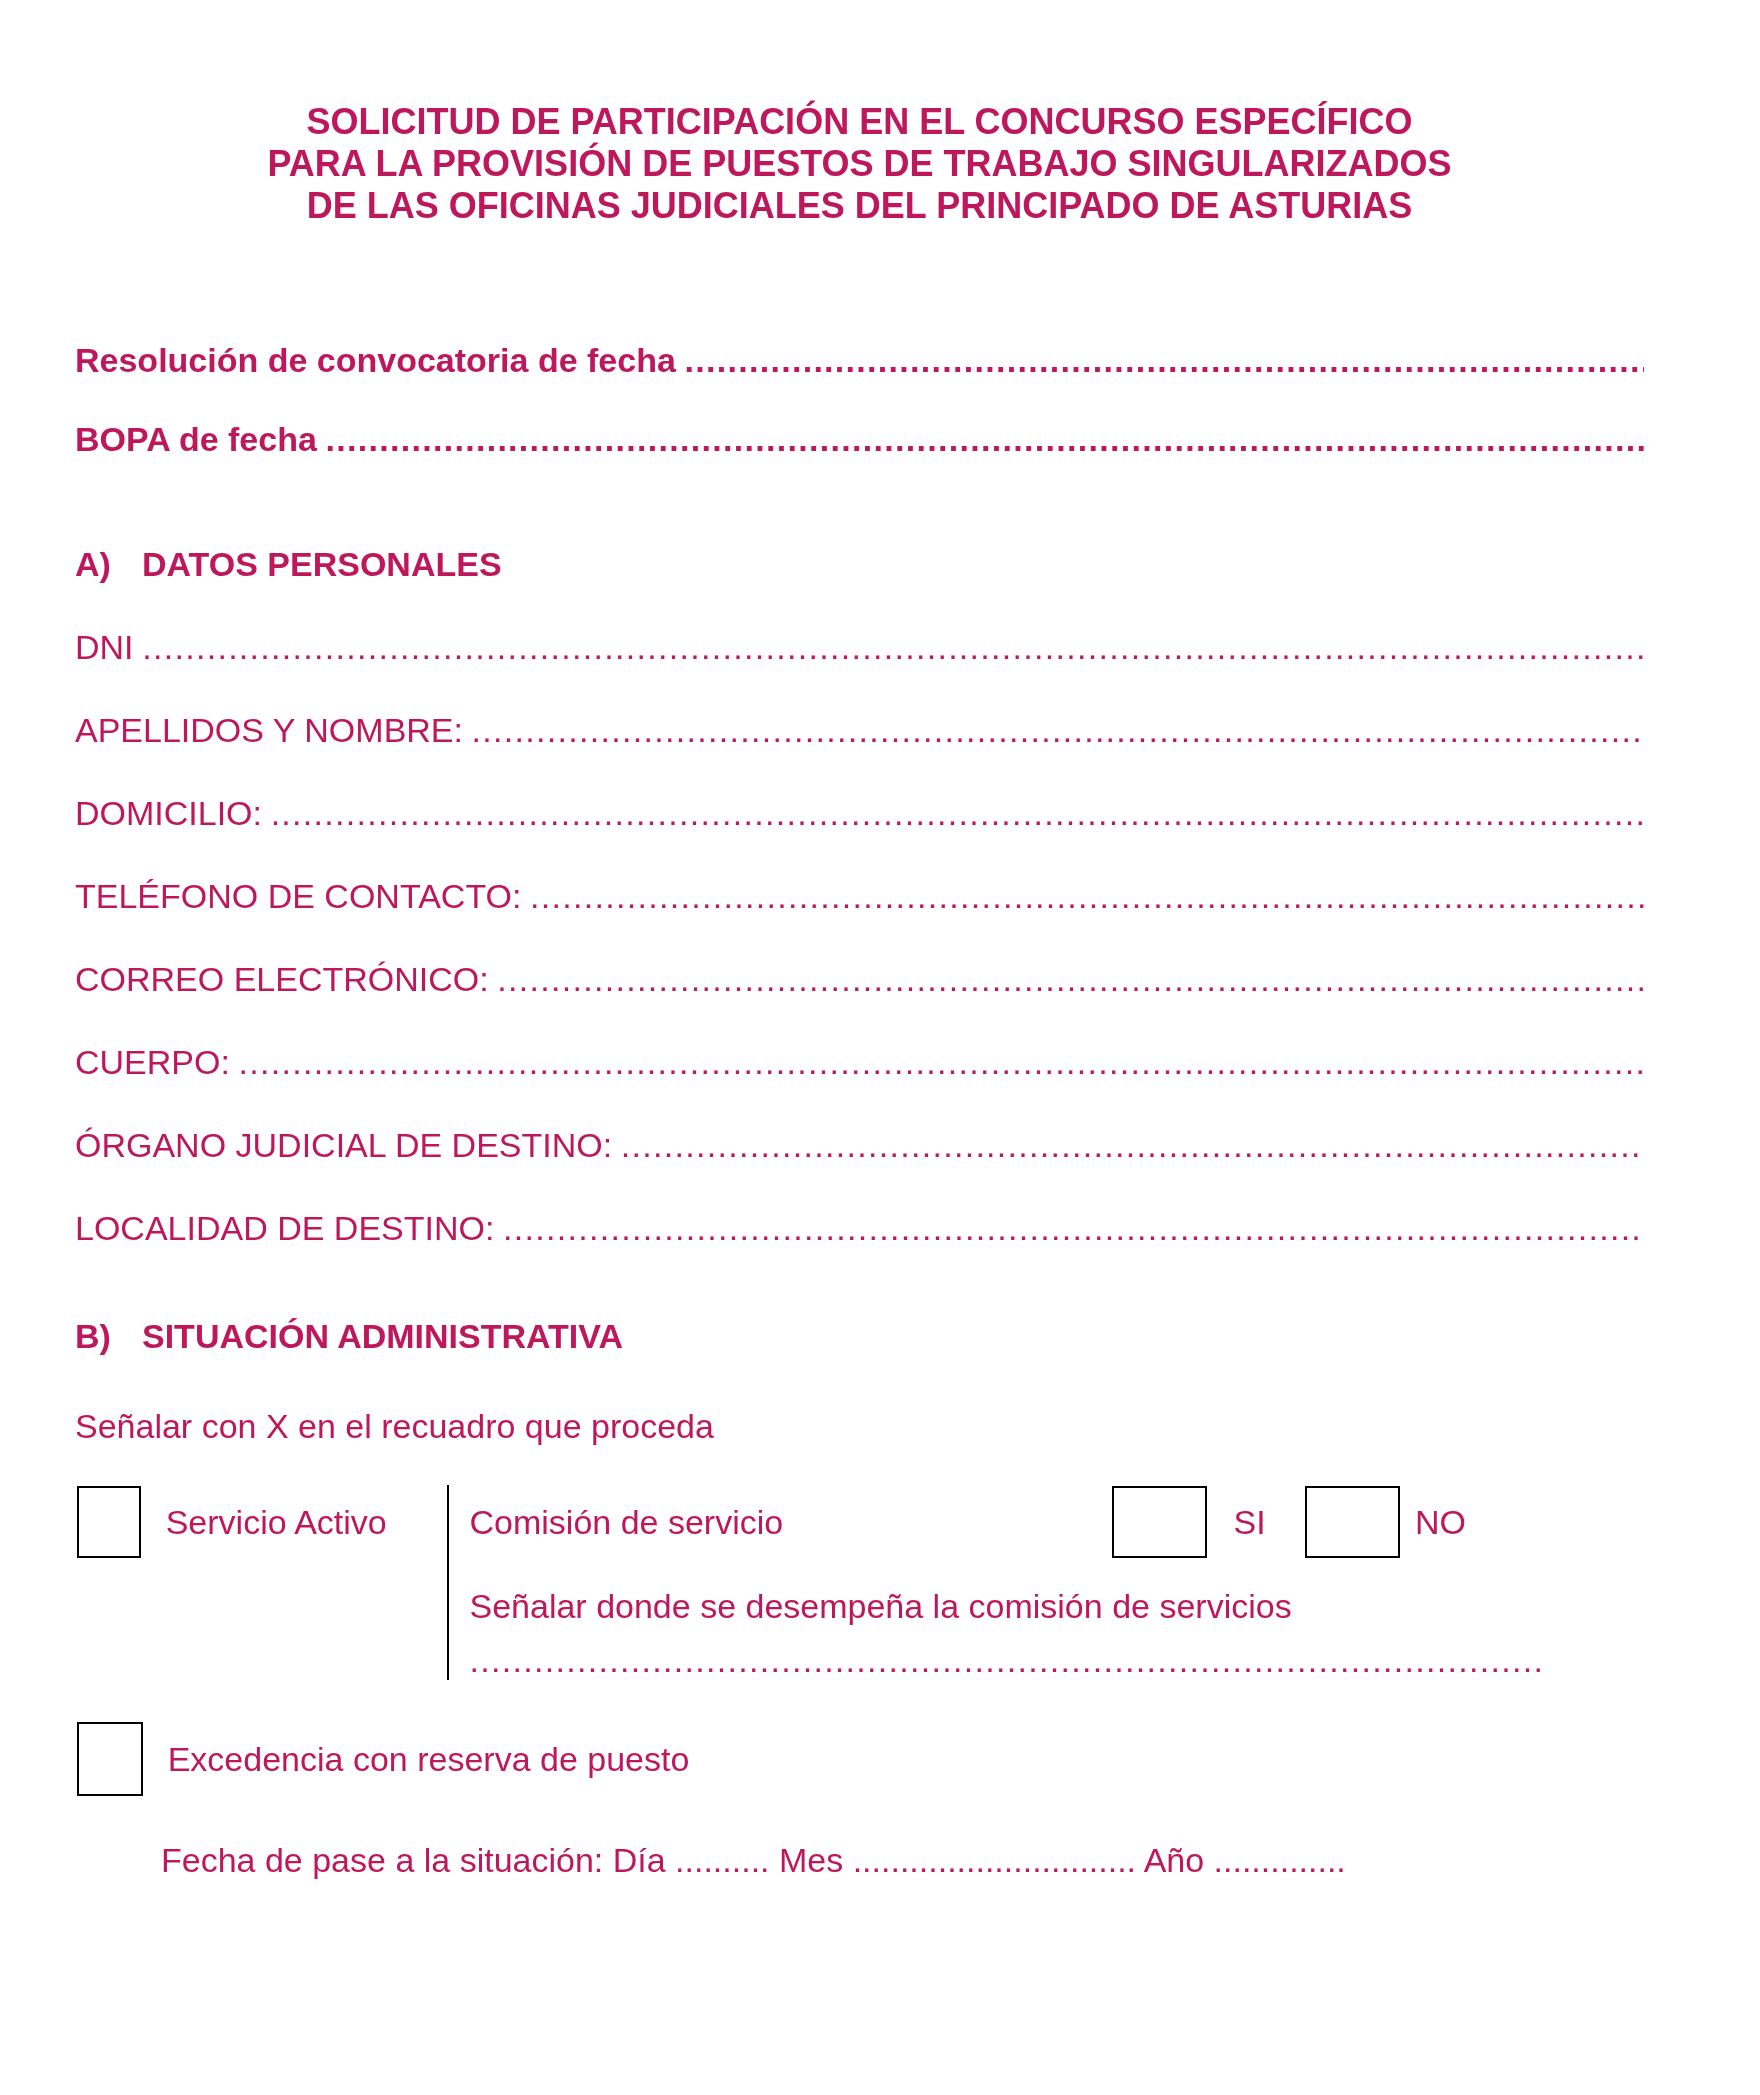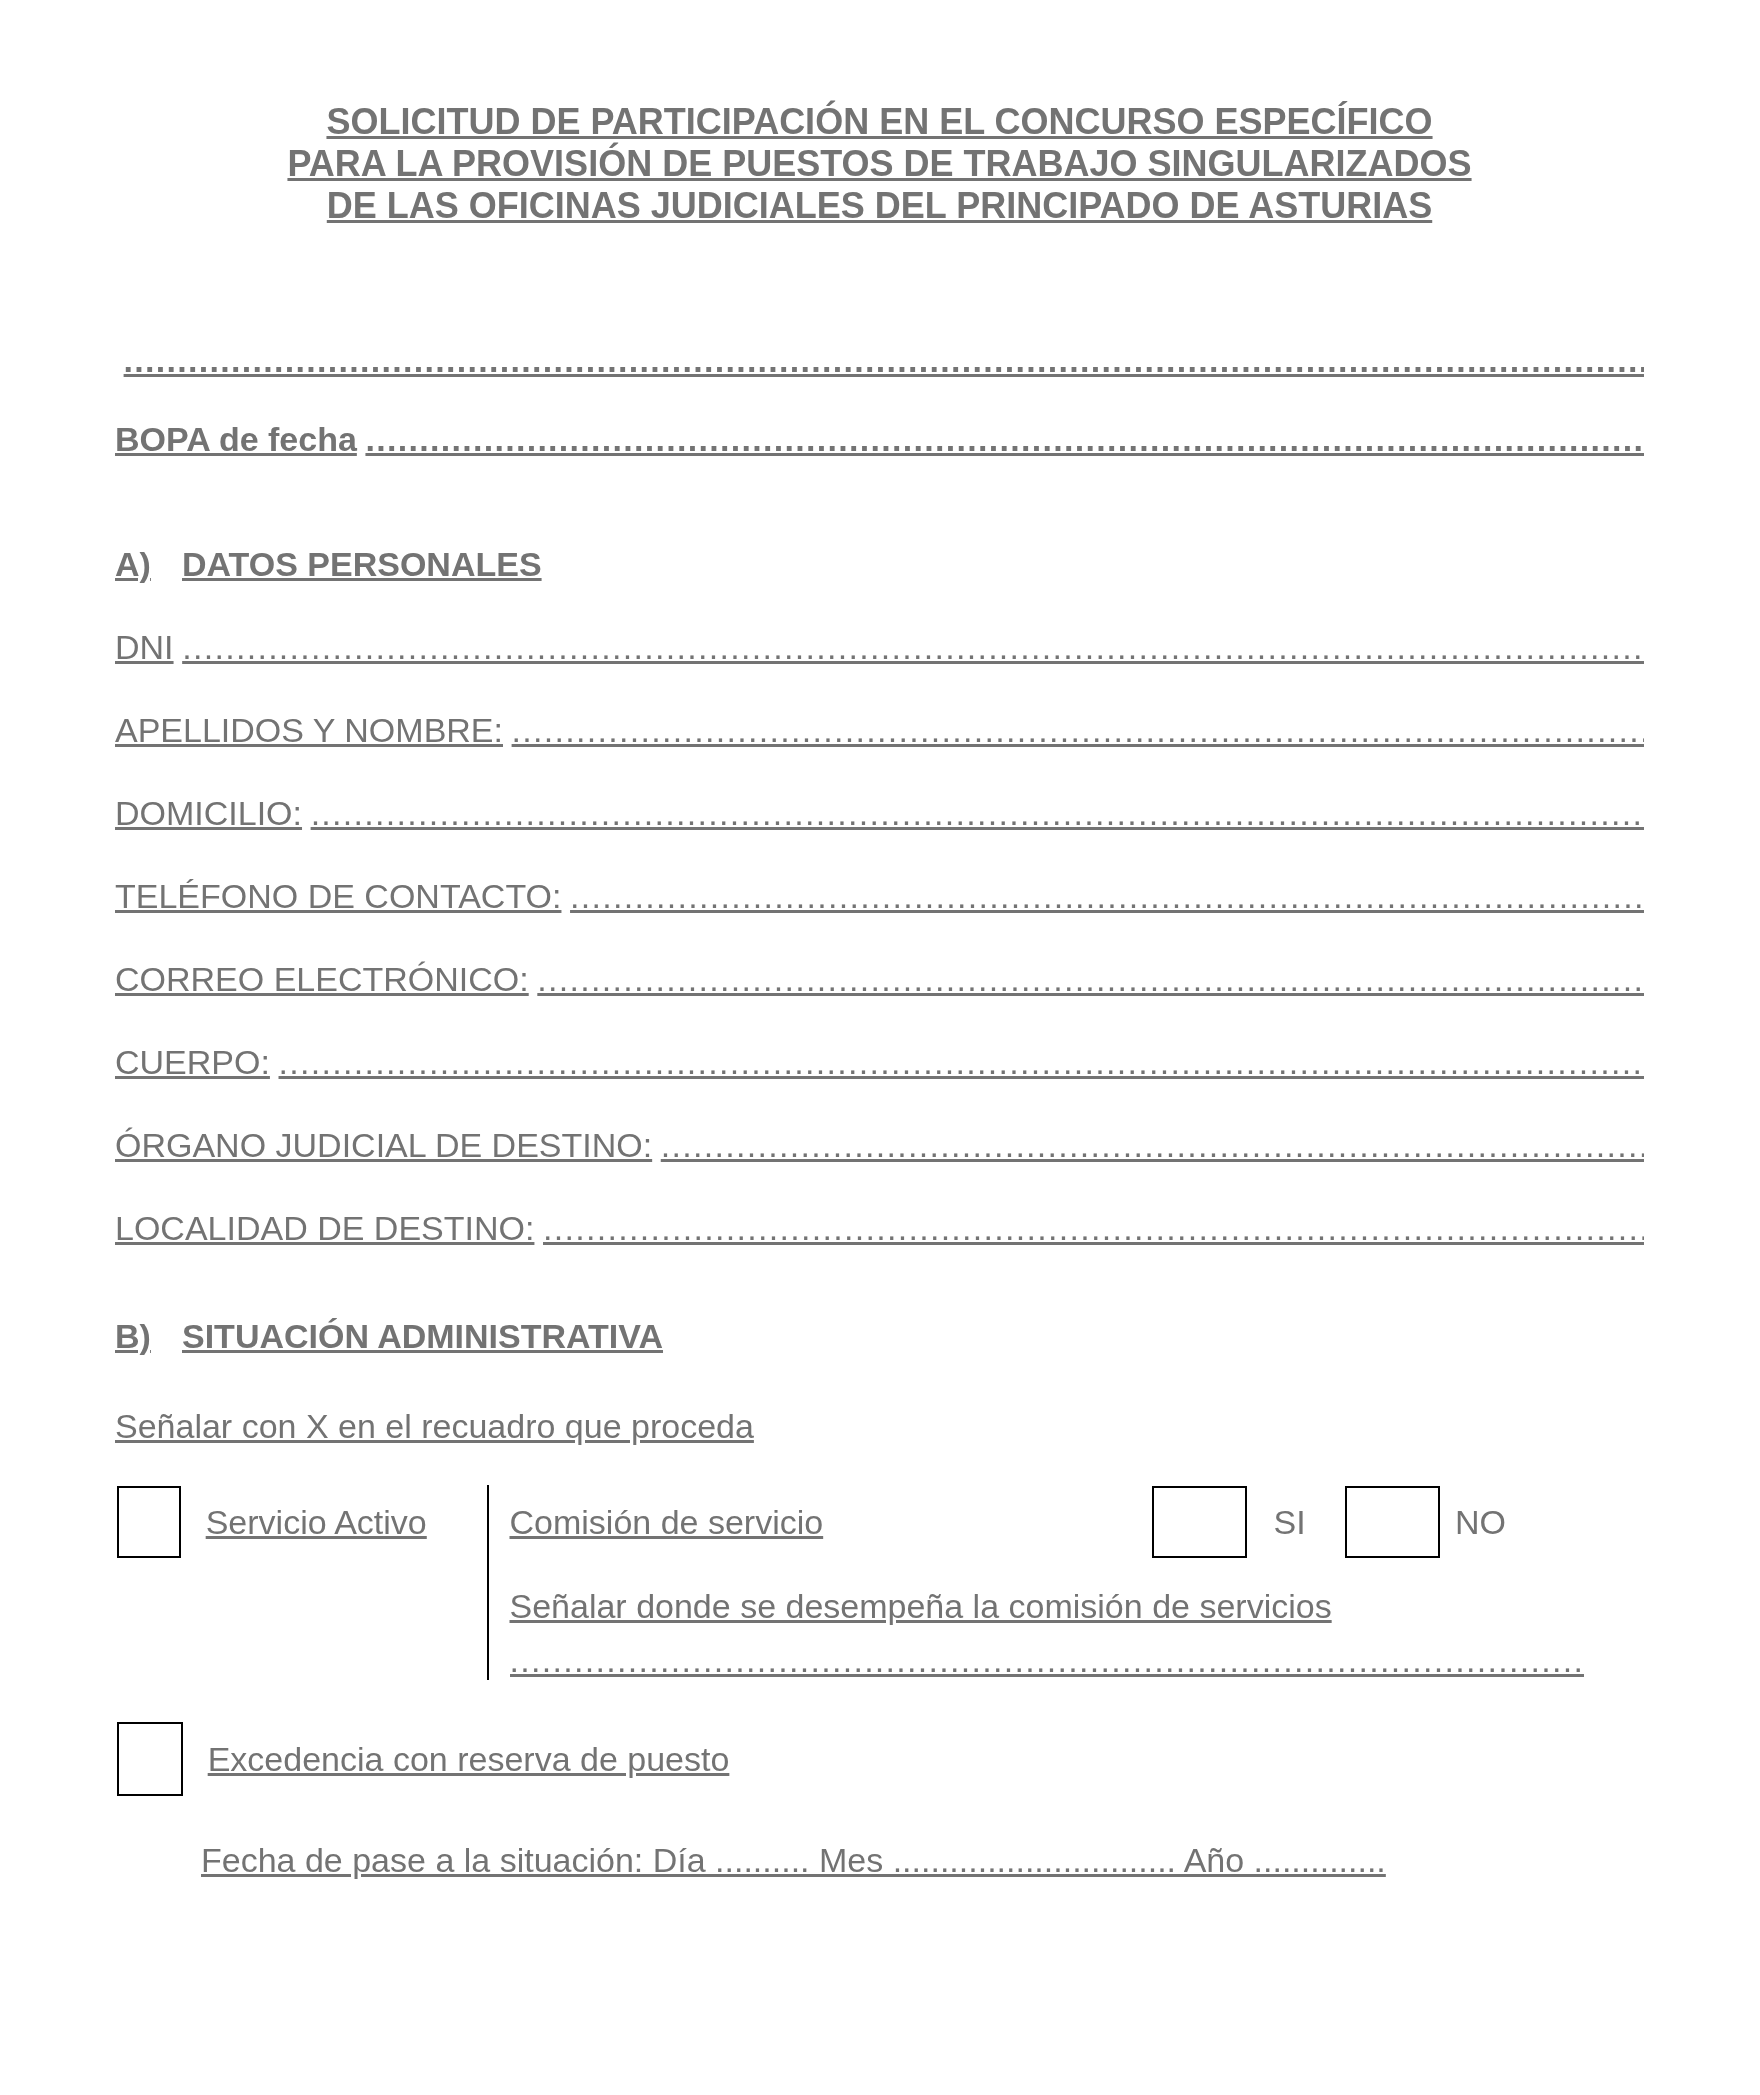--- a/index.html
+++ b/index.html
@@ -1,20 +1,20 @@
 <!DOCTYPE html>
 <html style="font-size:13.7px"><head>
 <meta charset="utf-8">
 <style>
   html,body{margin:0;padding:0;background:#ffffff;}
   .page{
-    width:1760px;height:2096px;background:#ffffff;color:#737373;
+    width:1760px;height:2096px;background:#ffffff;color:#be185d;
     font-family:"Liberation Sans","DejaVu Sans",sans-serif;
     font-size:34px;position:relative;box-sizing:border-box;
-    padding:101px 116px 0 115px;overflow:hidden;text-decoration:underline;
+    padding:101px 116px 0 75px;overflow:hidden;
   }
   
   .title{font-weight:bold;font-size:36px;line-height:42px;text-align:center;}
   
   .row{display:flex;align-items:baseline;line-height:39px;height:39px;}
   .row .lbl{flex:0 0 auto;white-space:pre;}
   .leader{flex:1 1 auto;min-width:0;overflow:hidden;white-space:nowrap;padding-left:8.6px;letter-spacing:1.3px;}
   .bold{font-weight:bold;}
   .row-resolucion{margin-top:114px;}
   .row-bopa{margin-top:40px;}
@@ -48,20 +48,21 @@
 
 <div class="page">
 
   <div class="title">
     <div>SOLICITUD DE PARTICIPACIÓN EN EL CONCURSO ESPECÍFICO</div>
     <div>PARA LA PROVISIÓN DE PUESTOS DE TRABAJO SINGULARIZADOS</div>
     <div>DE LAS OFICINAS JUDICIALES DEL PRINCIPADO DE ASTURIAS</div>
   </div>
 
   <div class="row bold row-resolucion">
+    <span class="lbl">Resolución de convocatoria de fecha</span>
     <span class="leader">........................................................................................................................................................................................................................................................</span>
   </div>
 
   <div class="row bold row-bopa">
     <span class="lbl">BOPA de fecha</span>
     <span class="leader">........................................................................................................................................................................................................................................................</span>
   </div>
 
   <div class="heading heading-a">
     <span class="prefix">A)</span>

